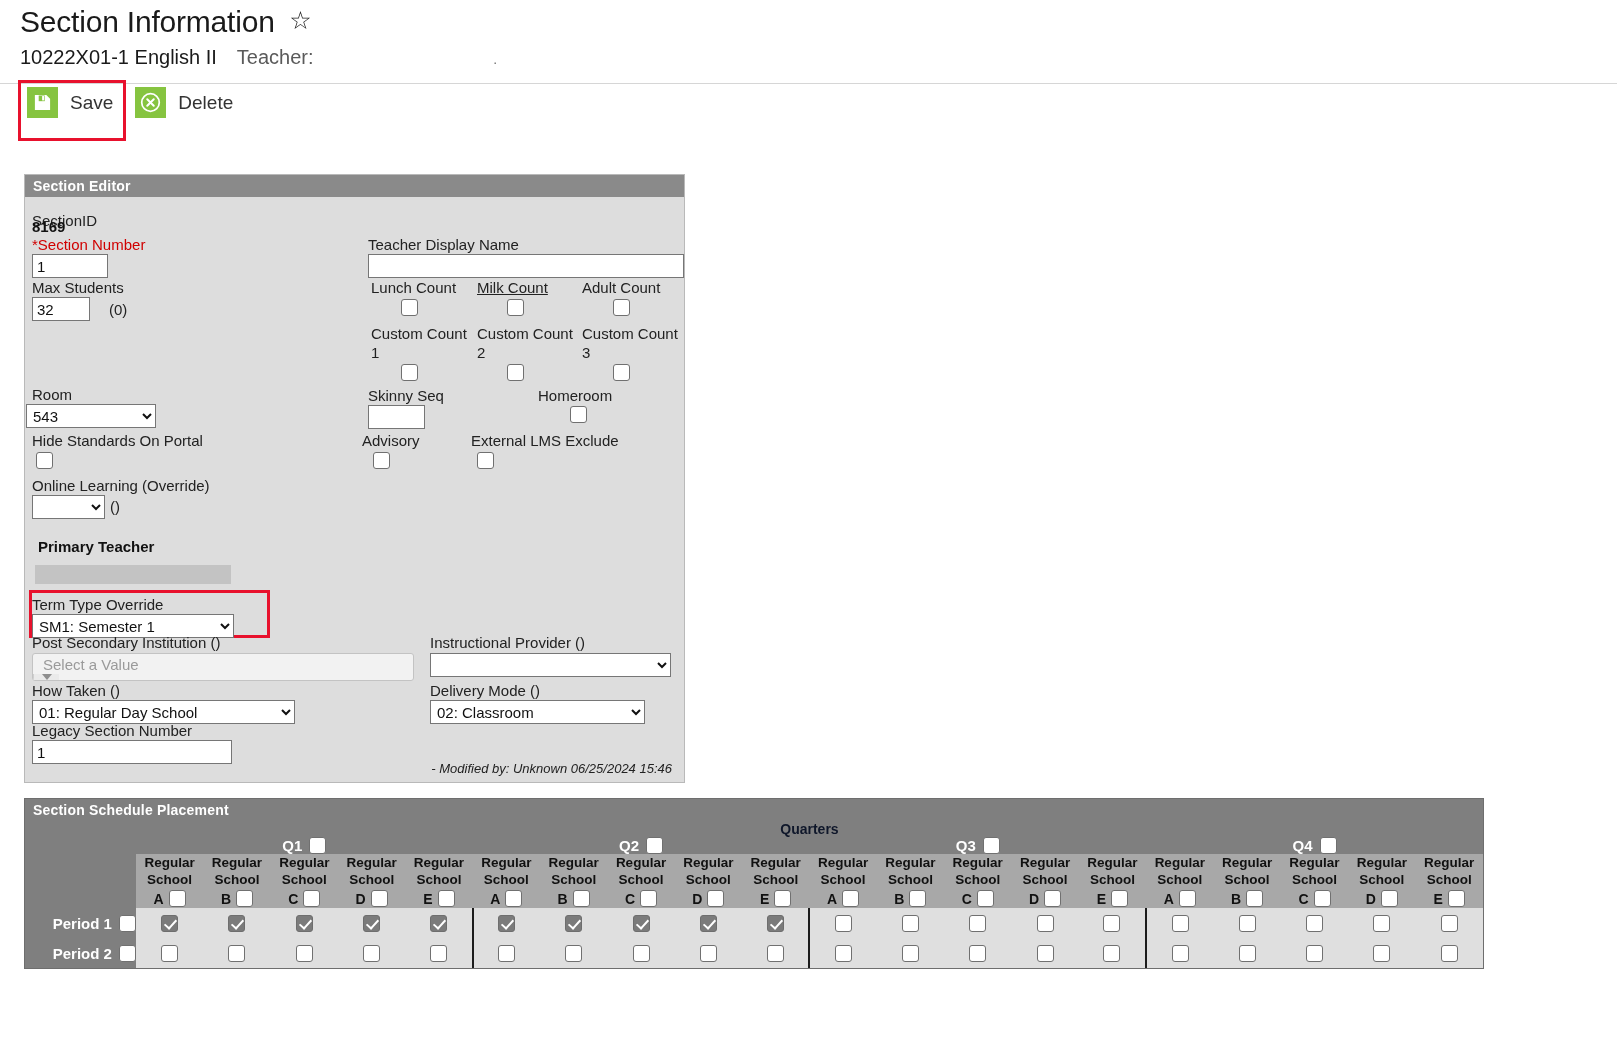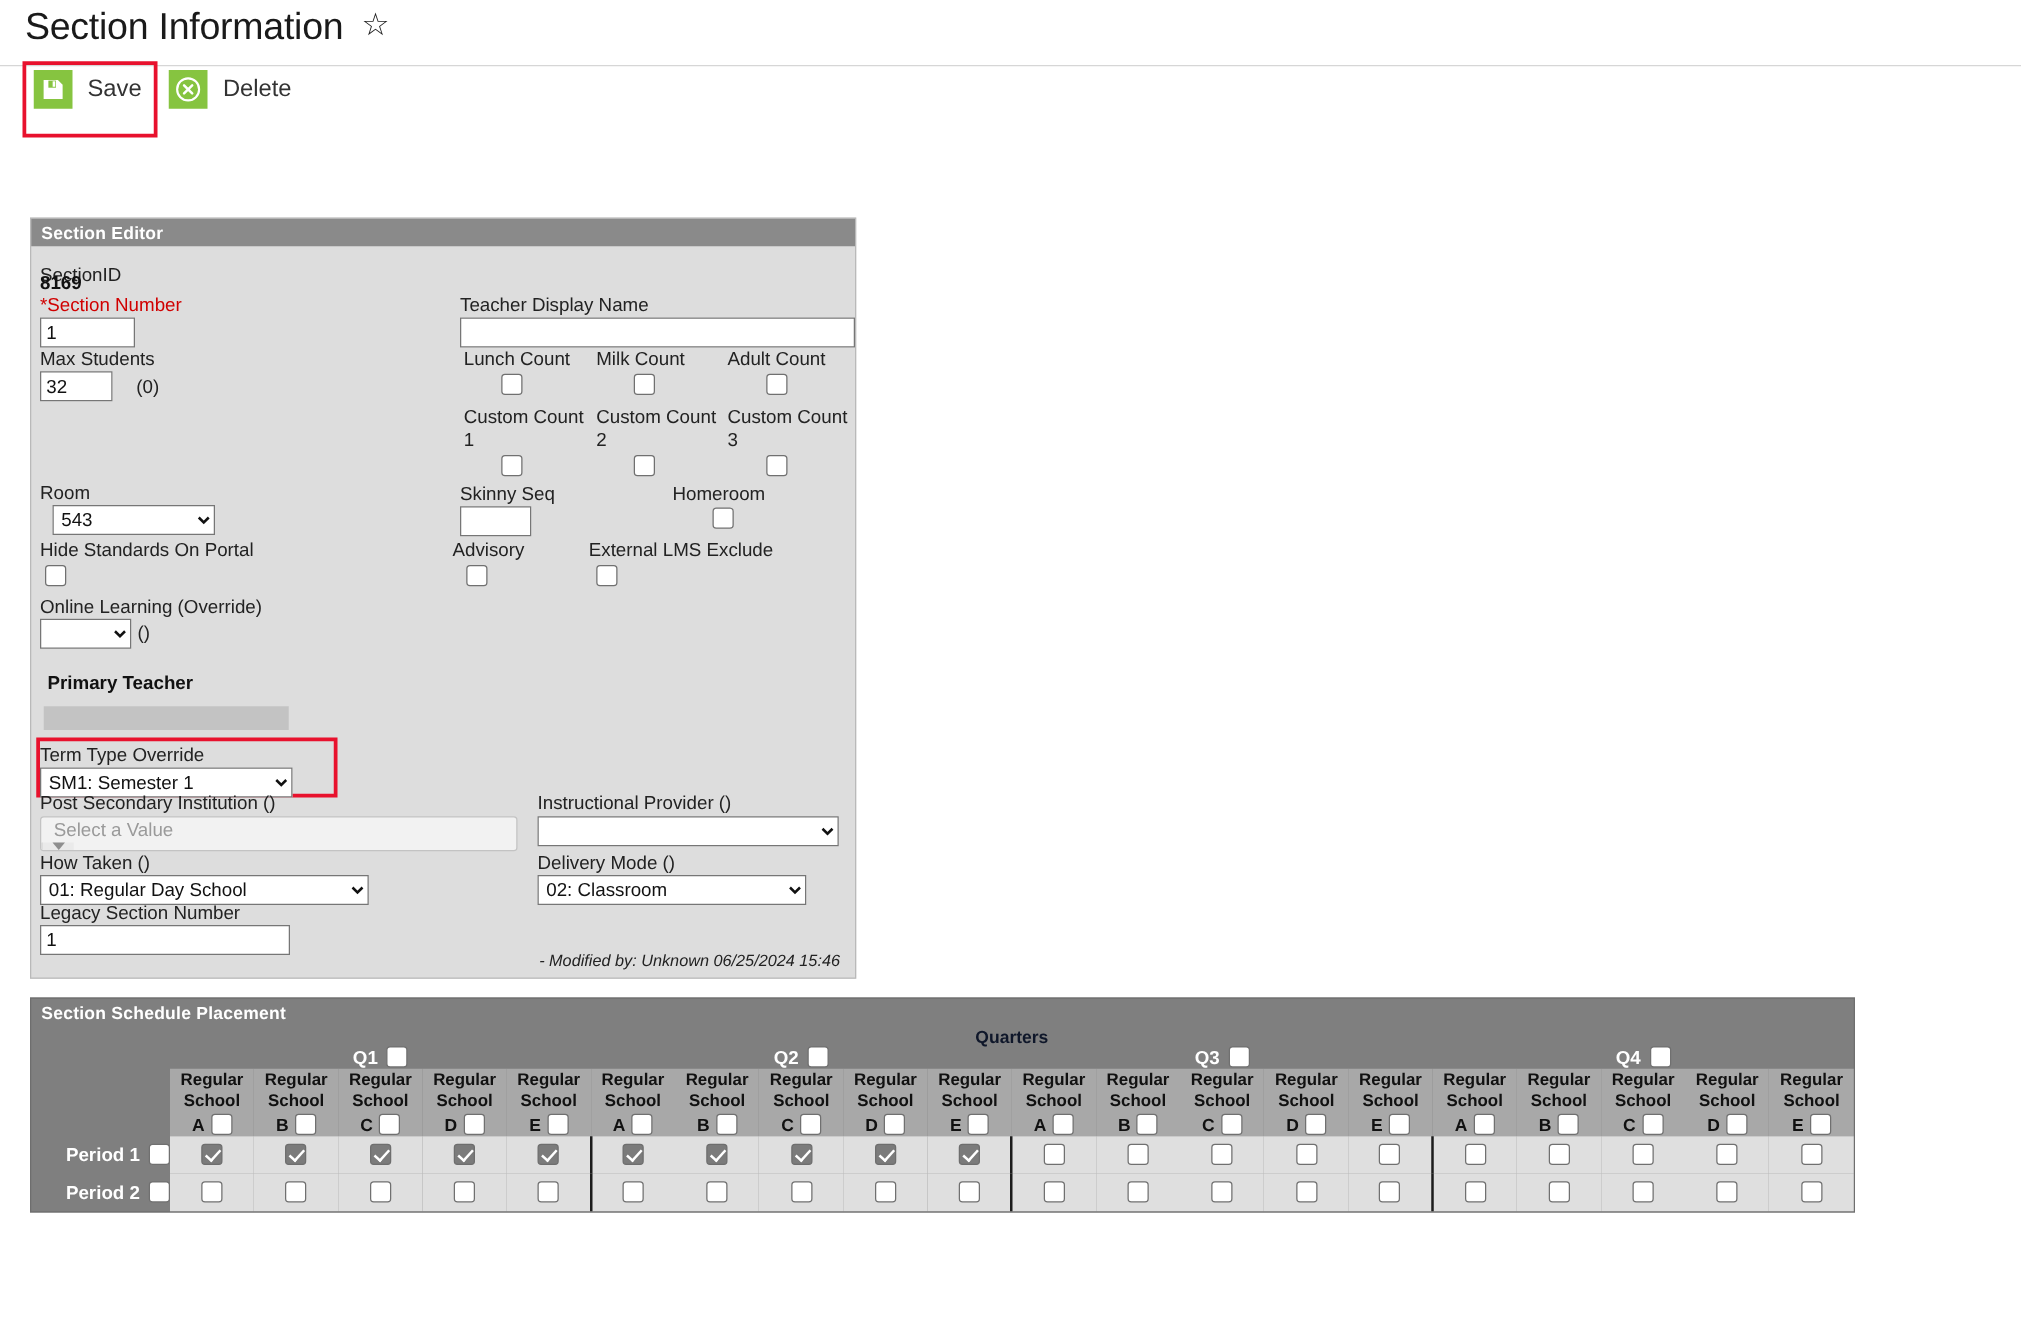--- a/index.html
+++ b/index.html
@@ -158,20 +158,25 @@
   .spacer-cell { background: transparent; }
 </style>
 </head>
 <body>
 
 <div class="page">
 
   <div class="page-header">
     <span class="page-title">Section Information</span>
     <span class="star-icon">☆</span>
+    <div class="subtitle-row">
+      <span class="subtitle-course">10222X01-1 English II</span>
+      <span class="subtitle-teacher-label">Teacher:</span>
+      <span class="subtitle-teacher-value">.</span>
+    </div>
   </div>
 
   <div class="toolbar">
     <div class="tool-btn highlighted">
       <span class="tool-icon">
         <svg width="19" height="19" viewBox="0 0 20 20" aria-hidden="true">
           <path d="M2 2 H14 L18 6 V18 H2 Z" fill="#ffffff"></path>
           <rect x="6" y="2.6" width="6.4" height="6" fill="#86c440"></rect>
           <rect x="9.6" y="3.2" width="2.2" height="4.6" fill="#ffffff"></rect>
         </svg>
@@ -197,21 +202,21 @@
       <div class="abs val-bold" style="left:7px; top:20px;">8169</div>
 
       <div class="abs lbl-req" style="left:7px; top:38px;">*Section Number</div>
       <input class="abs txt" style="left: 7px; top: 57px; width: 76px;" value="1">
 
       <div class="abs lbl" style="left:7px; top:81px;">Max Students</div>
       <input class="abs txt" style="left: 7px; top: 100px; width: 58px;" value="32">
       <div class="abs lbl" style="left:84px; top:103px;">(0)</div>
 
       <div class="abs lbl" style="left:7px; top:188px;">Room</div>
-      <select class="abs sel" style="left:17px; top:207px; width:130px;">
+      <select class="abs sel" style="left:1px; top:207px; width:130px;">
         <option>543</option>
       </select>
 
       <div class="abs lbl" style="left:7px; top:234px;">Hide Standards On Portal</div>
       <input type="checkbox" class="abs cb" style="left: 11px; top: 255px;">
 
       <div class="abs lbl" style="left:7px; top:279px;">Online Learning (Override)</div>
       <select class="abs sel" style="left:7px; top:298px; width:73px;">
         <option></option>
       </select>
@@ -241,21 +246,21 @@
 
       <div class="abs lbl" style="left:7px; top:524px;">Legacy Section Number</div>
       <input class="abs txt" style="left: 7px; top: 543px; width: 200px;" value="1">
 
       <div class="abs lbl" style="left:343px; top:38px;">Teacher Display Name</div>
       <input class="abs txt" style="left: 343px; top: 57px; width: 316px;" value="">
 
       <div class="abs lbl" style="left:346px; top:81px;">Lunch Count</div>
       <input type="checkbox" class="abs cb" style="left: 376px; top: 102px;">
 
-      <div class="abs lbl" style="left:452px; top:81px;">Milk Count</div>
+      <div class="abs lbl" style="left:452px; top:81px;text-decoration:underline;">Milk Count</div>
       <input type="checkbox" class="abs cb" style="left: 482px; top: 102px;">
 
       <div class="abs lbl" style="left:557px; top:81px;">Adult Count</div>
       <input type="checkbox" class="abs cb" style="left: 588px; top: 102px;">
 
       <div class="abs lbl" style="left:346px; top:127px; width:100px;">Custom Count 1</div>
       <input type="checkbox" class="abs cb" style="left: 376px; top: 167px;">
 
       <div class="abs lbl" style="left:452px; top:127px; width:100px;">Custom Count 2</div>
       <input type="checkbox" class="abs cb" style="left: 482px; top: 167px;">

